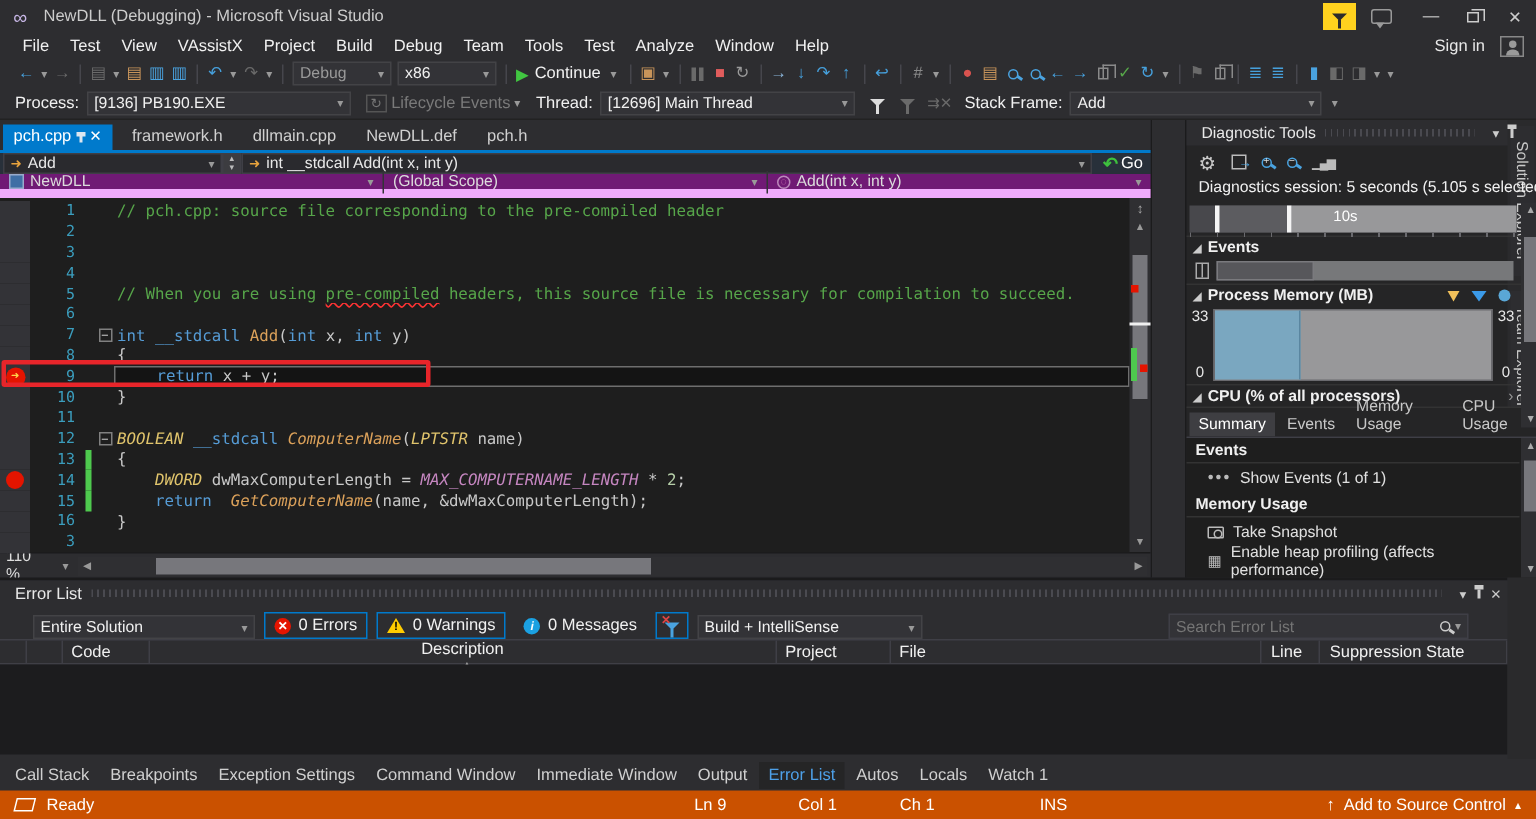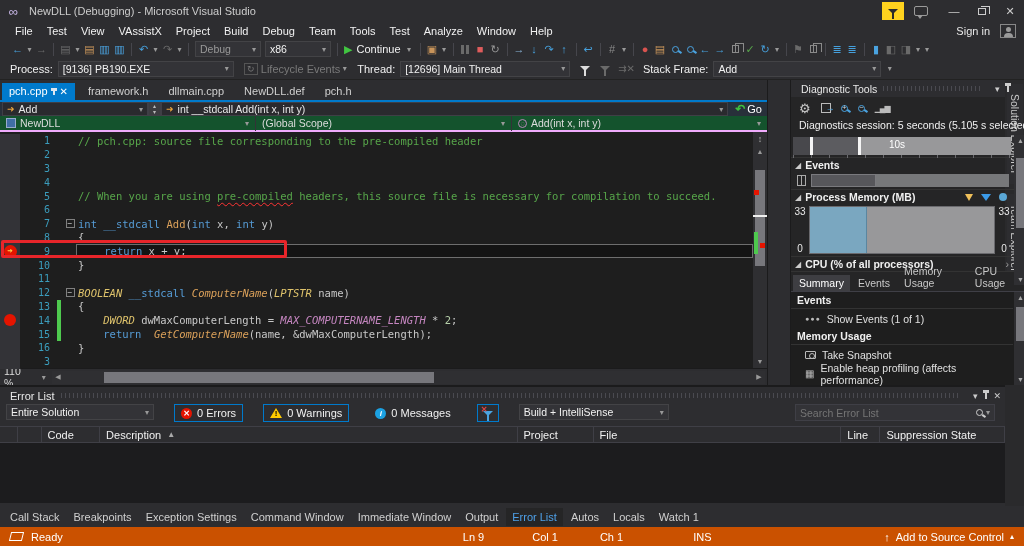--- a/index.html
+++ b/index.html
@@ -71,21 +71,21 @@
   .dtab.active { background:#007acc; color:#fff; }
   .dtab .pin-sm { width:2px; height:7px; background:#dce6f0; position:relative; }
   .dtab .pin-sm::before { content:""; position:absolute; top:0; left:-2px; width:6px; height:3px; background:#dce6f0; }
   .dtab .x { font-size:10px; }
   .navbar1 { height:16px; background:#28303a; border-top:2px solid #007acc; display:flex; align-items:center; }
   .nv-combo { height:14px; background:#2a2a2e; border:1px solid #3f3f46; display:flex; align-items:center; padding:0 4px; font-size:10.5px; color:#e8e8e8; }
   .nv-arrow { color:#e8a33d; font-size:9px; margin-right:4px; }
   .spinner { width:13px; height:14px; background:#3c3c40; border:1px solid #3f3f46; color:#bbb; font-size:6px; display:flex; flex-direction:column; align-items:center; justify-content:center; line-height:6px; }
   .go-btn { display:flex; align-items:center; gap:2px; padding:0 5px; color:#fff; }
   .go-arrow { color:#3ec13e; font-weight:bold; font-size:12px; }
-  .navbar2 { height:16px; background:#14532d; display:flex; align-items:center; border-bottom:2px solid #f0abfc; }
+  .navbar2 { height:16px; background:#701a75; display:flex; align-items:center; border-bottom:6px solid #f0abfc; }
   .nv2 { flex:1; height:15px; display:flex; align-items:center; padding:0 6px; font-size:10.5px; color:#dcdcdc; border-right:1px solid #333337; }
   .nv2 .car, .nv-combo .car { margin-left:auto; color:#999; font-size:8px; }
   .proj-icon { width:10px; height:10px; background:#3f6ea5; border:1px solid #9ac; margin-right:4px; }
   .member-icon { width:9px; height:9px; border:1px solid #b8b; border-radius:50%; margin-right:4px; color:#d8b; font-size:7px; line-height:8px; text-align:center; }
 
   
   .editor-main { flex:1; display:flex; min-height:0; background:#1e1e1e; position:relative; }
   .code-area { width:754px; position:relative; padding-top:2px; }
   .cl { display:flex; height:13.8px; align-items:center; font-family:"DejaVu Sans Mono", monospace; font-size:10.5px; }
   .g { width:20px; height:100%; background:#333337; display:flex; align-items:center; justify-content:center; flex-shrink:0; }
@@ -174,21 +174,21 @@
   .dc-scroll { position:absolute; right:0; top:0; bottom:0; width:13px; background:#2f2f32; display:flex; flex-direction:column; align-items:center; }
   .dc-scroll .thumb { width:9px; background:#77777c; flex:0 0 34px; margin-top:4px; }
   .dc-scroll .sarrow { color:#aaa; font-size:7px; height:11px; line-height:11px; }
   .dc-scroll .down { margin-top:auto; }
   .diag-vscroll { position:absolute; right:0; top:38px; width:13px; height:150px; background:#2f2f32; display:flex; flex-direction:column; align-items:center; }
   .diag-vscroll .thumb { width:9px; background:#77777c; flex:0 0 70px; margin-top:12px; }
   .diag-body { position:relative; display:flex; flex-direction:column; flex:1; }
 
   
   .errorlist { height:118px; display:flex; flex-direction:column; border-top:2px solid #1b1b1c; }
-  .el-toolbar { height:22px; display:flex; align-items:flex-start; gap:20px; padding:0 6px; background:#2d2d30; }
+  .el-toolbar { height:22px; display:flex; align-items:flex-end; gap:6px; padding:0 22px; background:#2d2d30; }
   .el-combo { width:148px; }
   .el-btn { height:18px; display:inline-flex; align-items:center; gap:5px; padding:0 6px; color:#f1f1f1; }
   .el-btn.sel { border:1px solid #007acc; }
   .err-icon { width:11px; height:11px; border-radius:50%; background:#e51400; color:#fff; font-size:8px; line-height:11px; text-align:center; font-weight:bold; }
   .warn-icon { width:0; height:0; border-left:6px solid transparent; border-right:6px solid transparent; border-bottom:10px solid #fc0; position:relative; }
   .warn-icon::after { content:"!"; position:absolute; left:-1.5px; top:1px; color:#000; font-size:8px; font-weight:bold; }
   .info-icon { width:11px; height:11px; border-radius:50%; background:#1ba1e2; color:#fff; font-size:8px; line-height:11px; text-align:center; font-style:italic; font-weight:bold; }
   .filt-btn { position:relative; width:22px; justify-content:center; }
   .filt-btn .funnel { color:#4aa3e0; }
   .filt-btn .fx { position:absolute; top:0; left:3px; color:#d44; font-size:8px; font-weight:bold; }
@@ -727,21 +727,21 @@
             <span class="mag"></span>
             <span class="car">▾</span>
           </span>
         </div>
         <div class="el-header" id="el-header">
             <span class="el-hcell" style="width: 18px;"></span>
             <span class="el-hcell" style="width: 24px;"></span>
             <span class="el-hcell" style="width: 60px;">
               <span>Code</span>
             </span>
-            <span class="el-hcell" style="width: 430px;">
+            <span class="el-hcell" style="width: 430px; flex-direction: column;">
               <span>Description</span>
               <span class="sort-tri">▲</span>
             </span>
             <span class="el-hcell" style="width: 78px;">
               <span>Project</span>
             </span>
             <span class="el-hcell" style="width: 255px;">
               <span>File</span>
             </span>
             <span class="el-hcell" style="width: 40px;">

